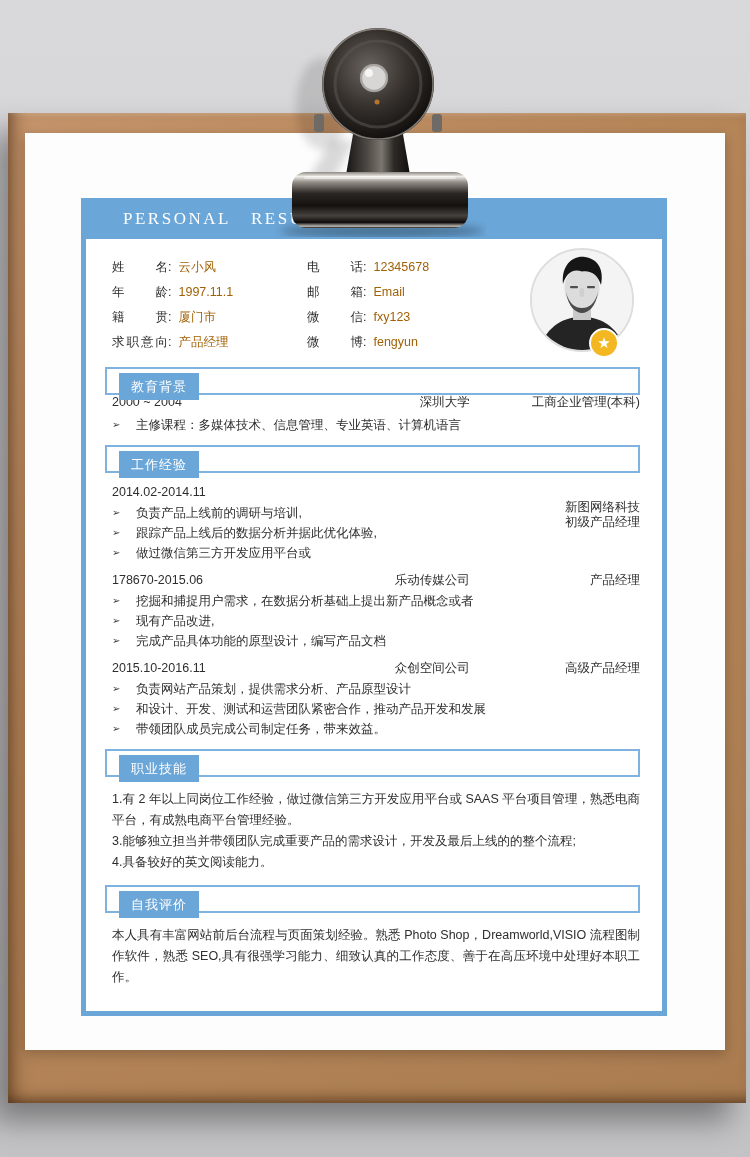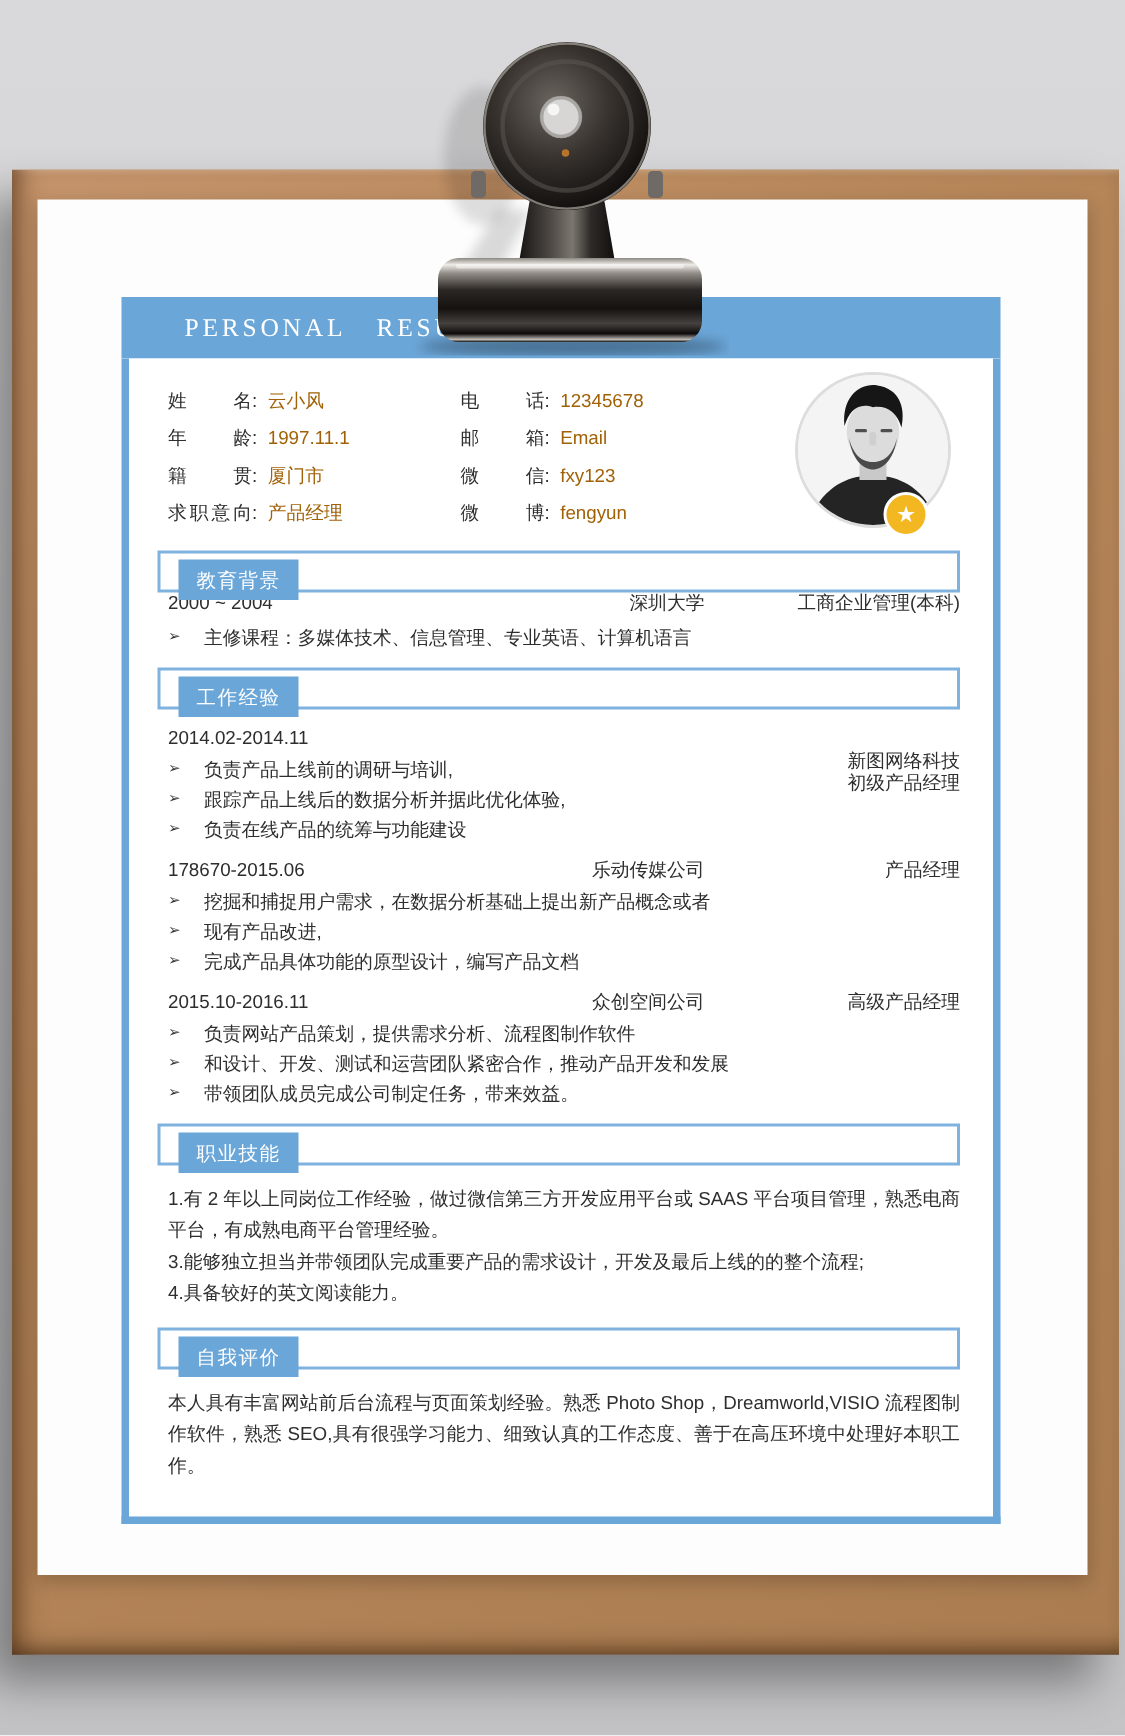--- a/index.html
+++ b/index.html
@@ -147,21 +147,21 @@
           <div class="b-row">
             <span class="b-mark">➢</span>
             <span class="b-text">负责产品上线前的调研与培训,</span>
           </div>
           <div class="b-row">
             <span class="b-mark">➢</span>
             <span class="b-text">跟踪产品上线后的数据分析并据此优化体验,</span>
           </div>
           <div class="b-row">
             <span class="b-mark">➢</span>
-            <span class="b-text">负责在线产品的统筹与功能建设</span>
+            <span class="b-text">做过微信第三方开发应用平台或</span>
           </div>
         </div>
 
         <div class="row3 mt-jobgap">
           <span class="c1">178670-2015.06</span>
           <span class="c2">乐动传媒公司</span>
           <span class="c3">产品经理</span>
         </div>
         <div class="blist">
           <div class="b-row">
@@ -179,21 +179,21 @@
         </div>
 
         <div class="row3 mt-jobgap">
           <span class="c1">2015.10-2016.11</span>
           <span class="c2">众创空间公司</span>
           <span class="c3">高级产品经理</span>
         </div>
         <div class="blist">
           <div class="b-row">
             <span class="b-mark">➢</span>
-            <span class="b-text">负责网站产品策划，提供需求分析、流程图制作软件</span>
+            <span class="b-text">负责网站产品策划，提供需求分析、产品原型设计</span>
           </div>
           <div class="b-row">
             <span class="b-mark">➢</span>
             <span class="b-text">和设计、开发、测试和运营团队紧密合作，推动产品开发和发展</span>
           </div>
           <div class="b-row">
             <span class="b-mark">➢</span>
             <span class="b-text u">带领团队成员完成公司制定任务，带来效益。</span>
           </div>
         </div>

